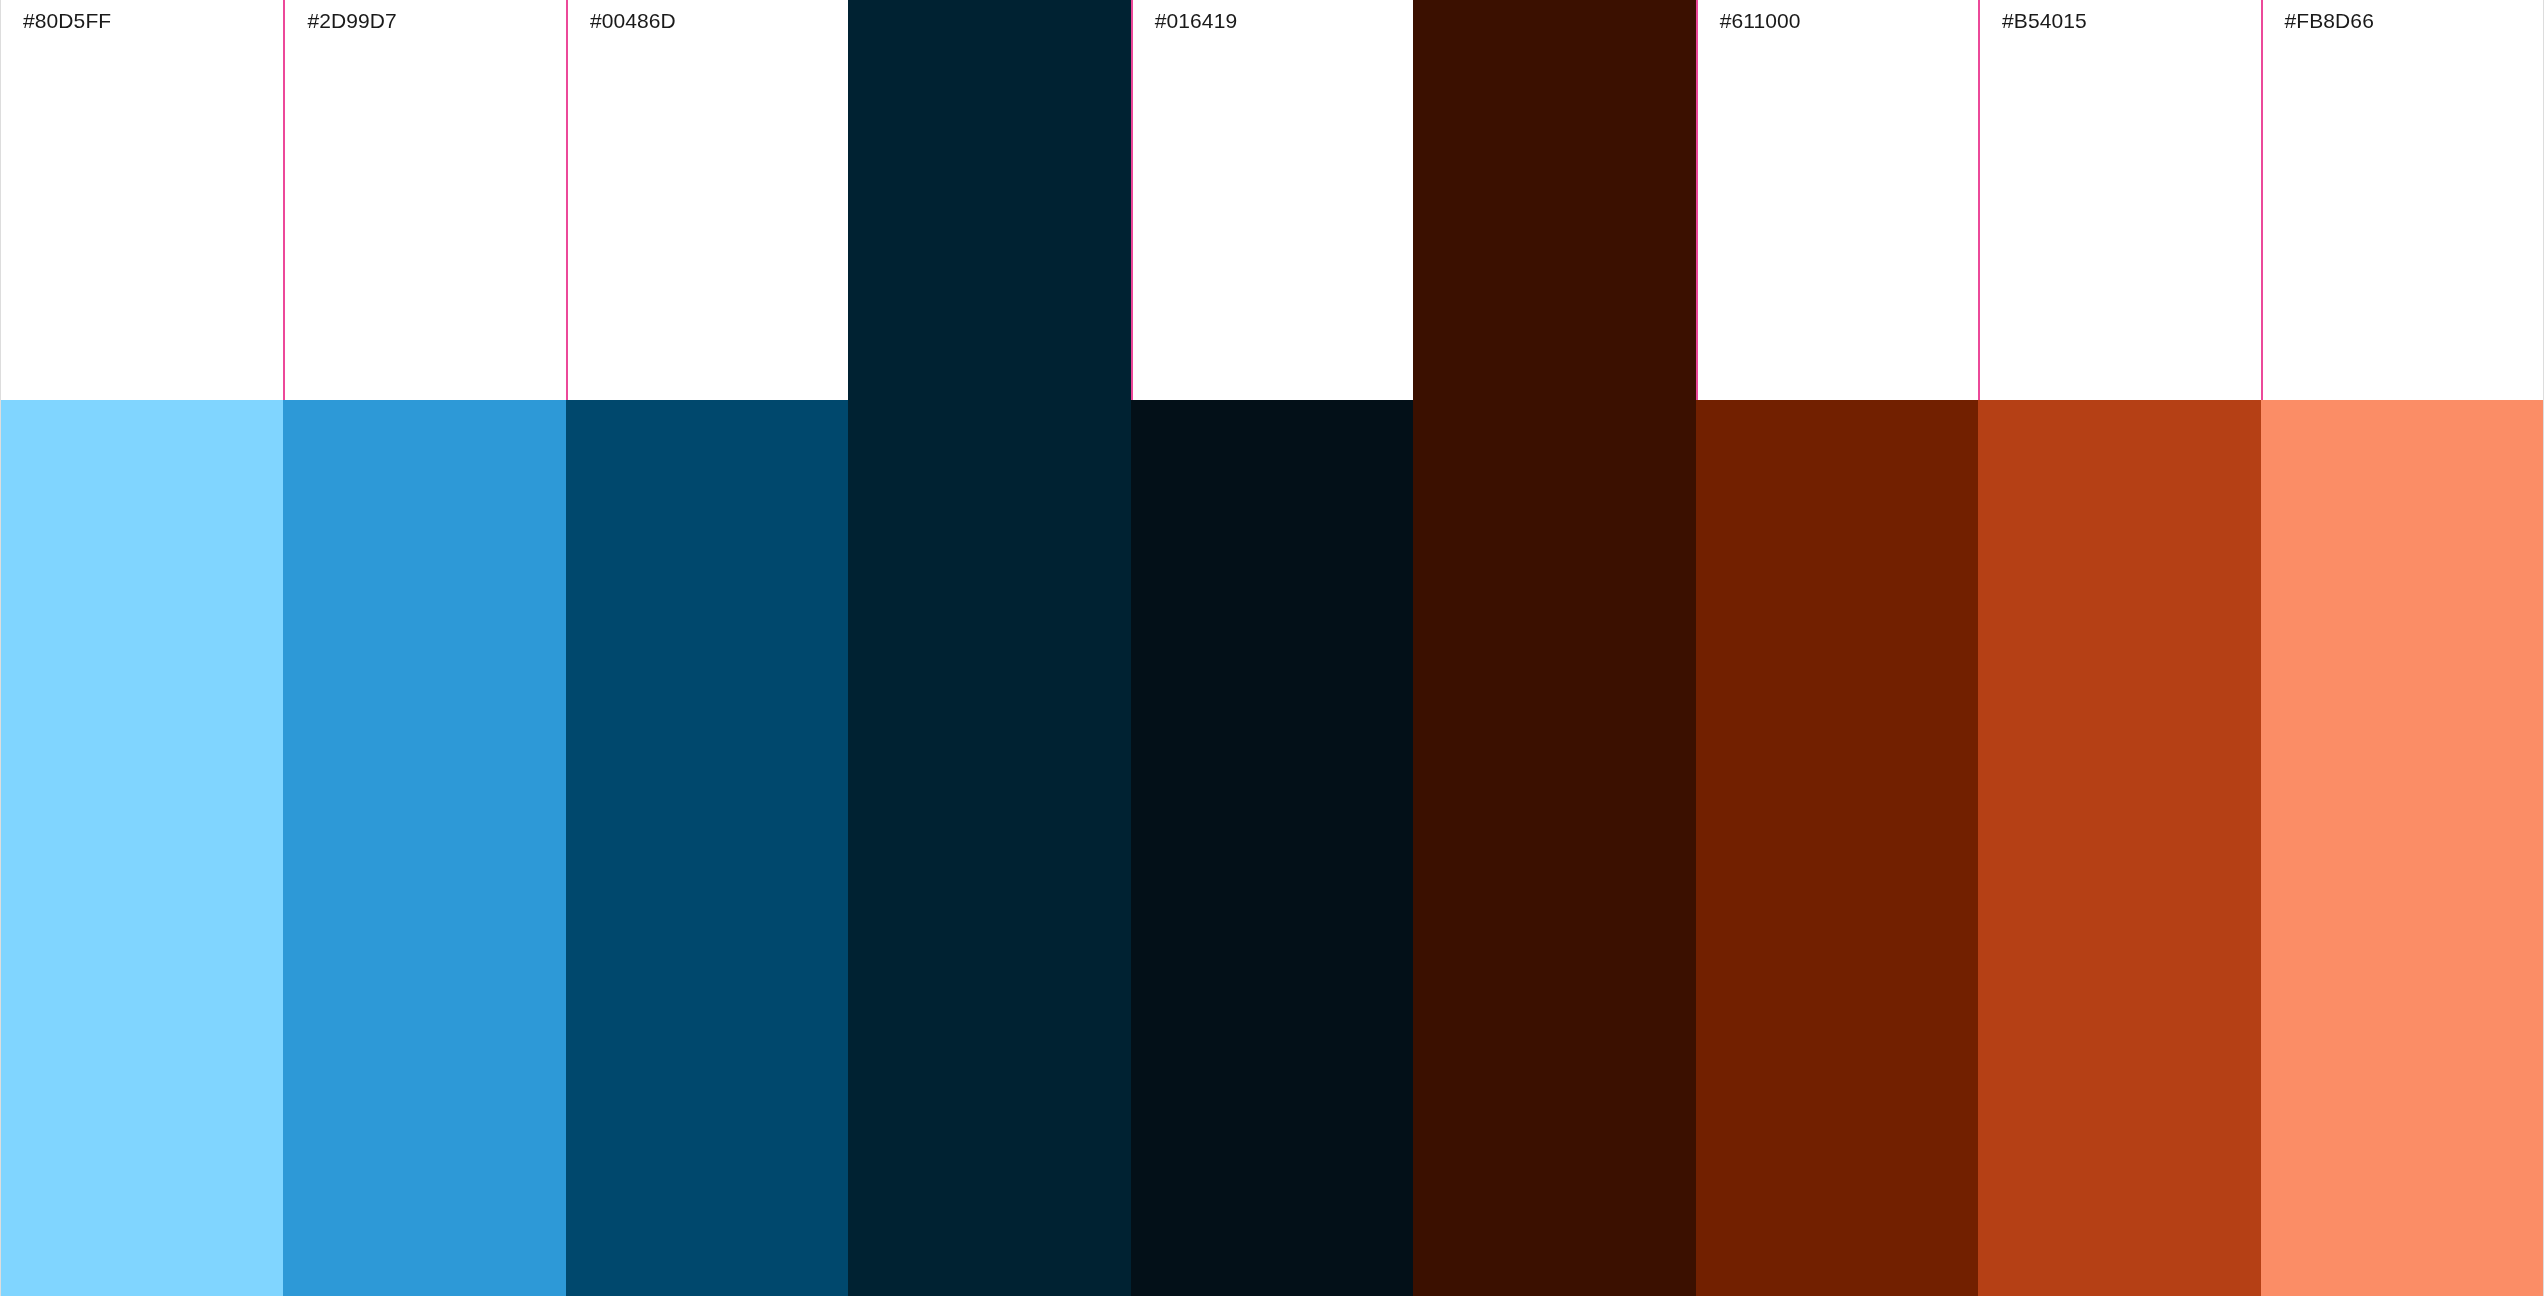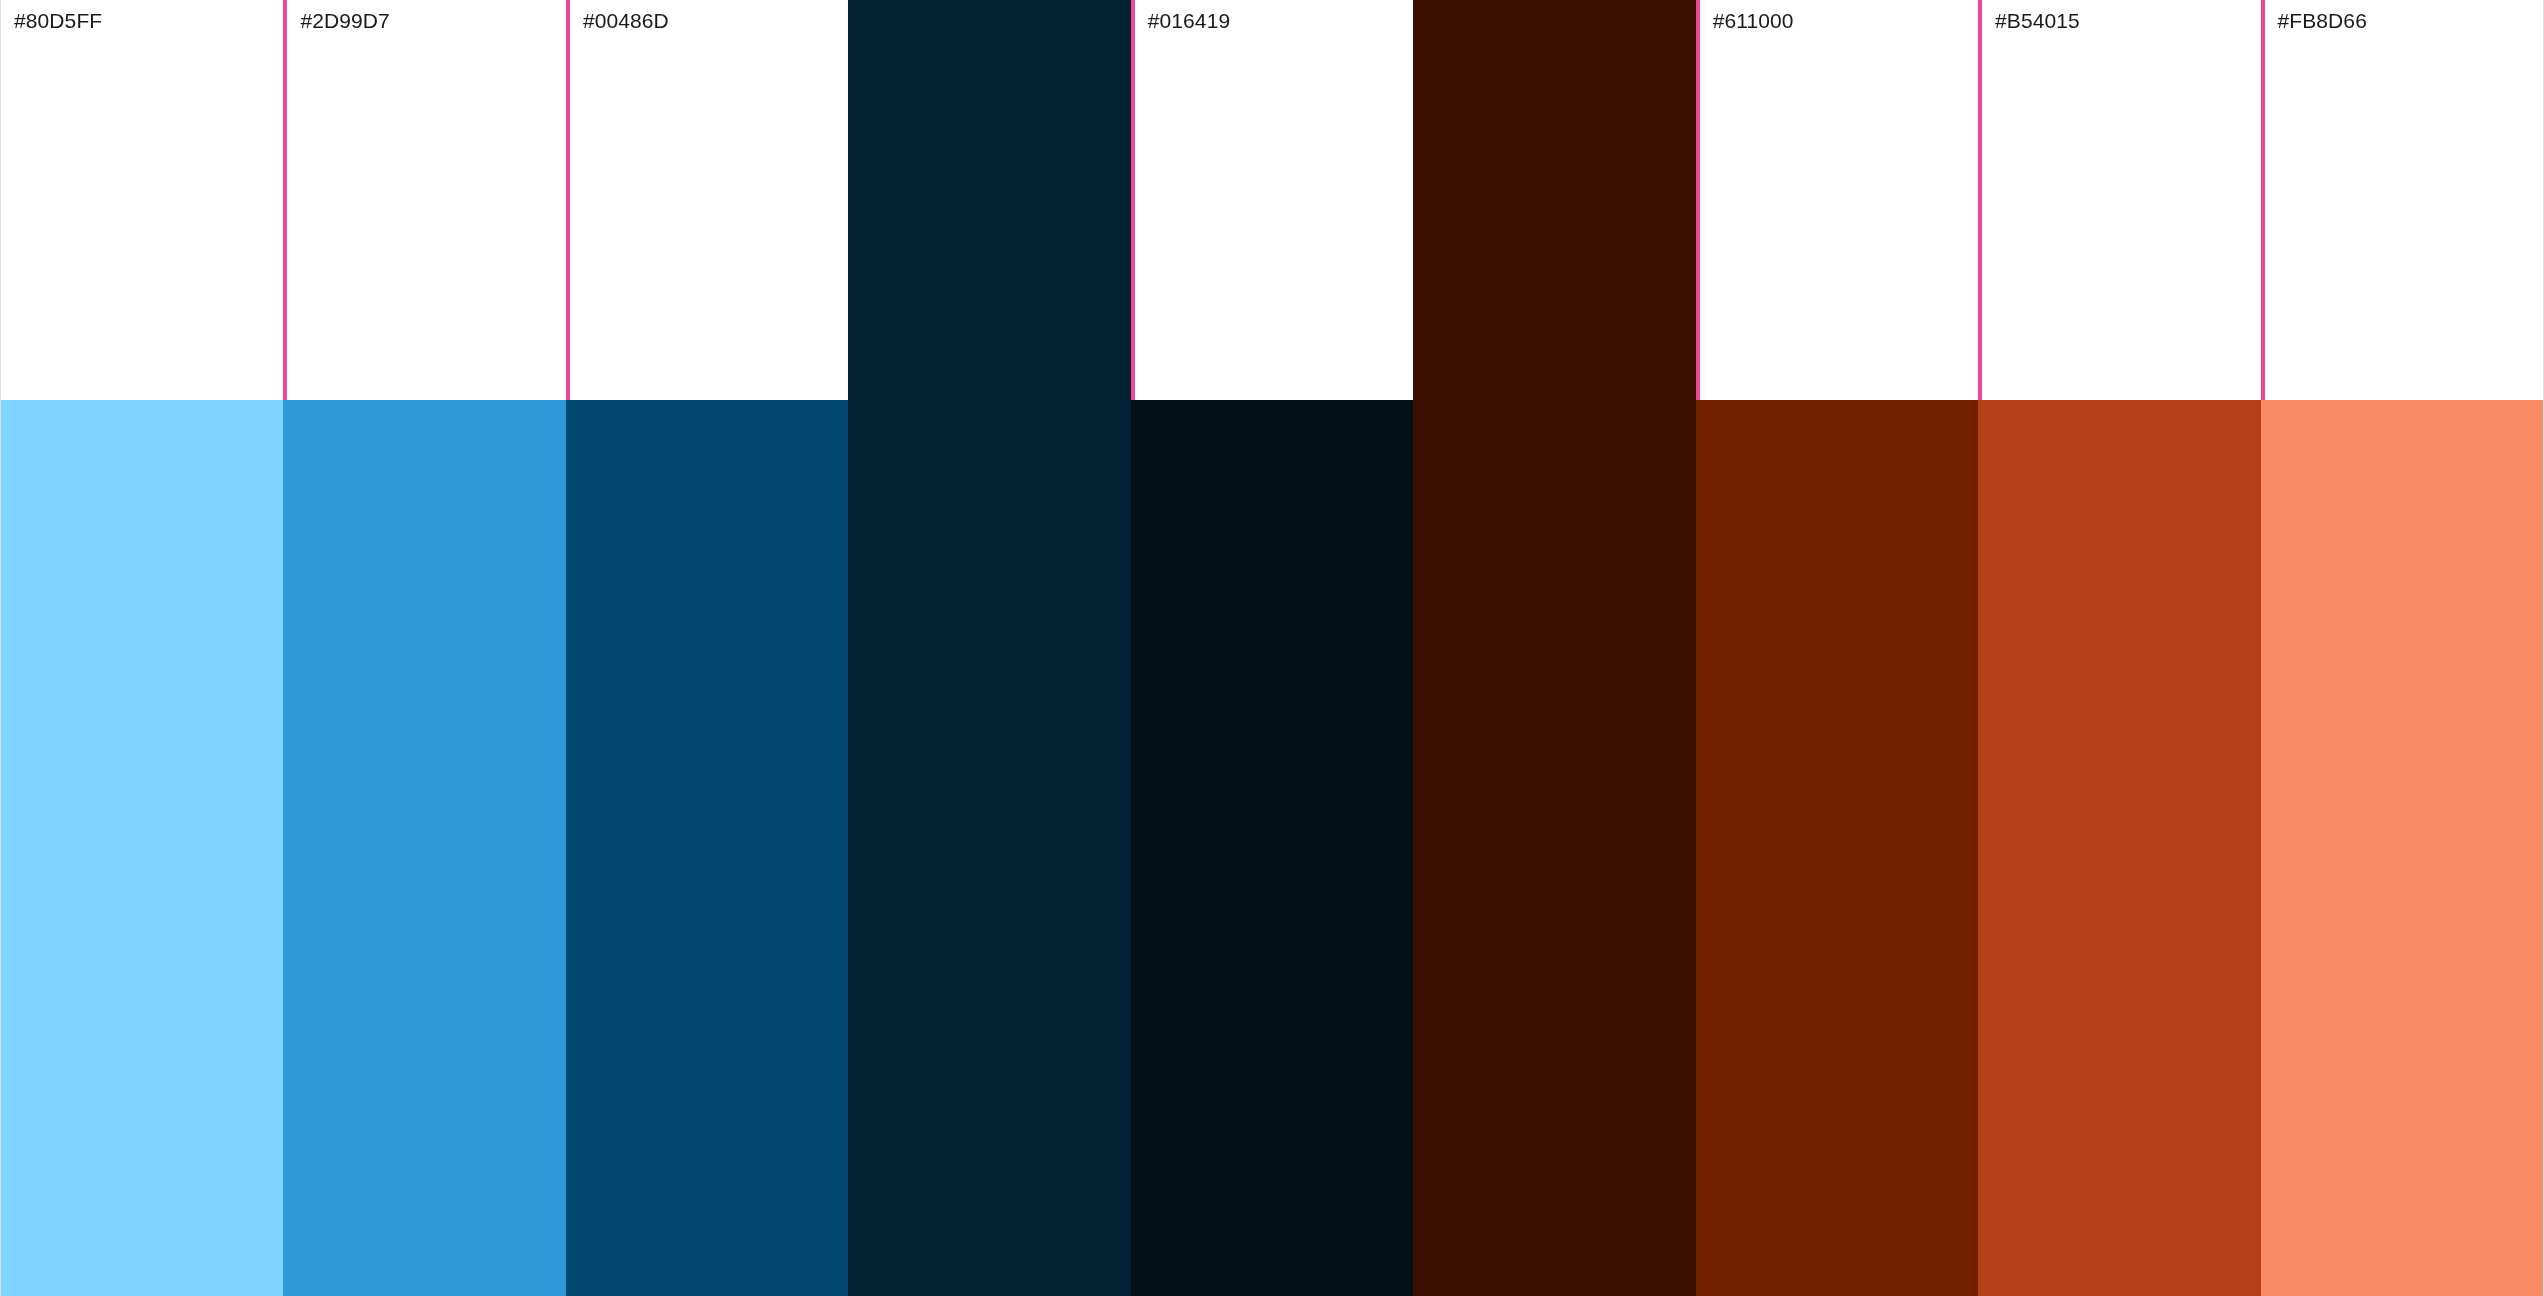--- a/index.html
+++ b/index.html
@@ -30,40 +30,41 @@
     flex: 1 1 0;
     min-width: 0;
     display: flex;
     flex-direction: column;
     height: 1296px;
     position: relative;
   }
 
   
   .swatch-column + .swatch-column .label-cell {
-    border-left: 4px solid #ec4899;
+    border-left: 2px solid #ec4899;
   }
 
   .label-cell {
     height: 400px;
     flex: 0 0 400px;
     box-sizing: border-box;
     background: #FFFFFF;
     padding-left: 13px;
     padding-top: 9px;
   }
 
   .hex-label {
     display: block;
     font-family: "Liberation Sans", sans-serif;
     font-size: 21px;
     line-height: 24px;
     color: #1A1A1A;
     letter-spacing: 0.1px;
     white-space: nowrap;
+    margin-left: 9px;
   }
 
   .color-cell {
     flex: 1 1 auto;
     width: 100%;
     height: 896px;
   }
 </style>
 </head>
 <body>

